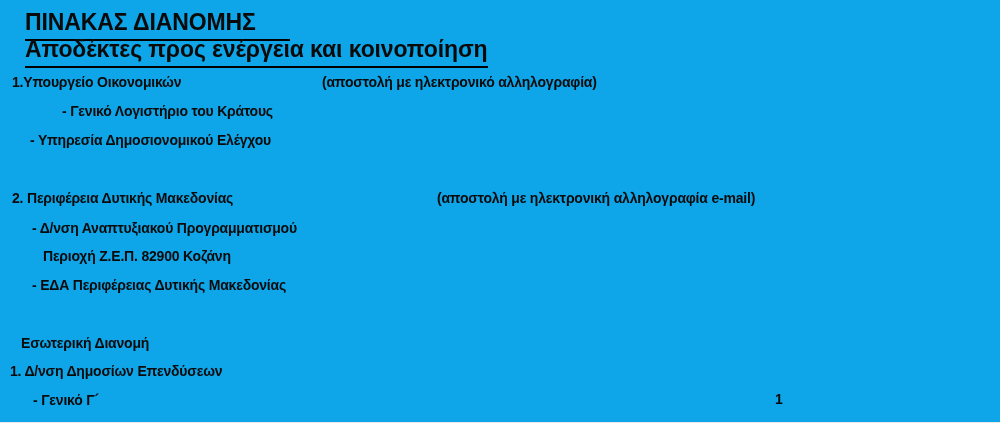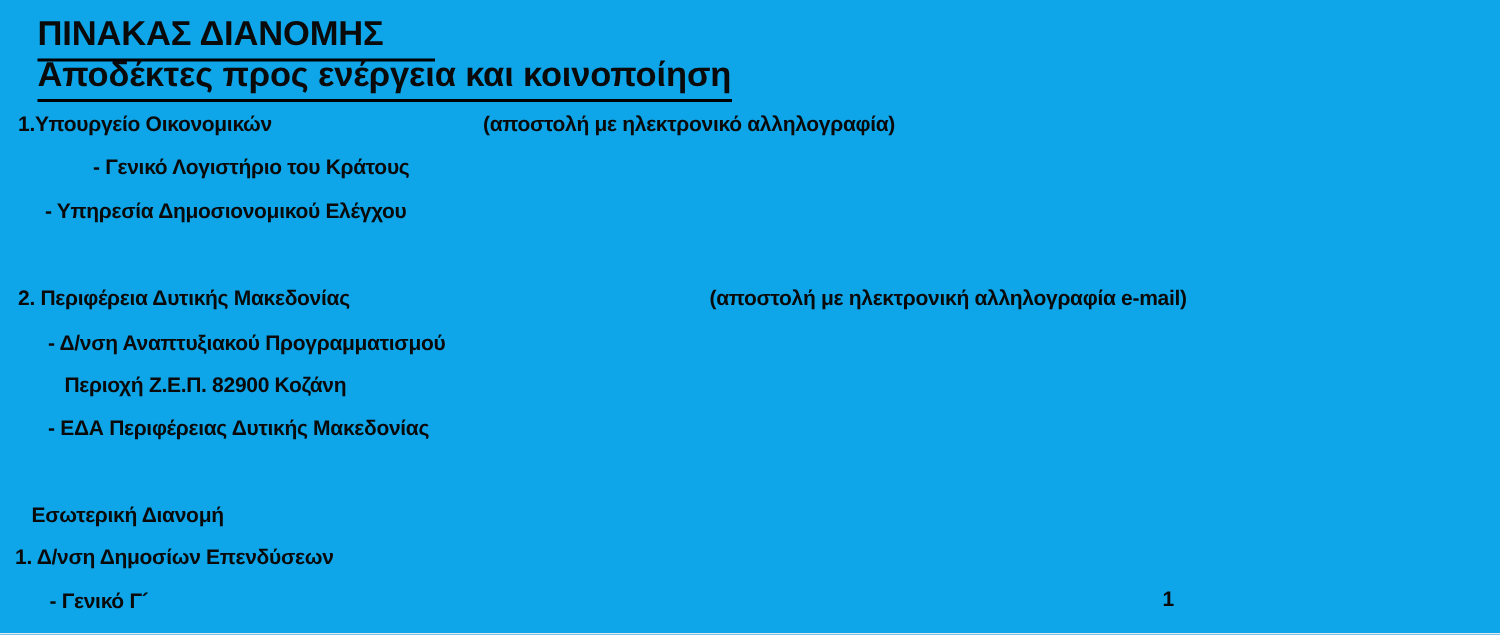--- a/index.html
+++ b/index.html
@@ -34,21 +34,21 @@
     #doc-subtitle  { left: 25px;  top: 35px;  }
 
     
     #ext0-heading  { left: 12px;  top: 74px;  }
     #ext0-method   { left: 322px; top: 74px;  }
     #ext0-sub0     { left: 30px;  top: 103px; margin-left: 32px; }
     #ext0-sub1     { left: 30px;  top: 132px; }
 
     
     #ext1-heading  { left: 12px;  top: 190px; }
-    #ext1-method   { left: 437px; top: 190px; margin-left: 36px; }
+    #ext1-method   { left: 437px; top: 190px; }
     #ext1-sub0     { left: 32px;  top: 220px; }
     #ext1-sub1     { left: 43px;  top: 248px; }
     #ext1-sub2     { left: 32px;  top: 277px; }
 
     
     #int-heading   { left: 21px;  top: 335px; }
     #int-item0     { left: 10px;  top: 363px; }
     #int-item1     { left: 33px;  top: 392px; }
 
     

